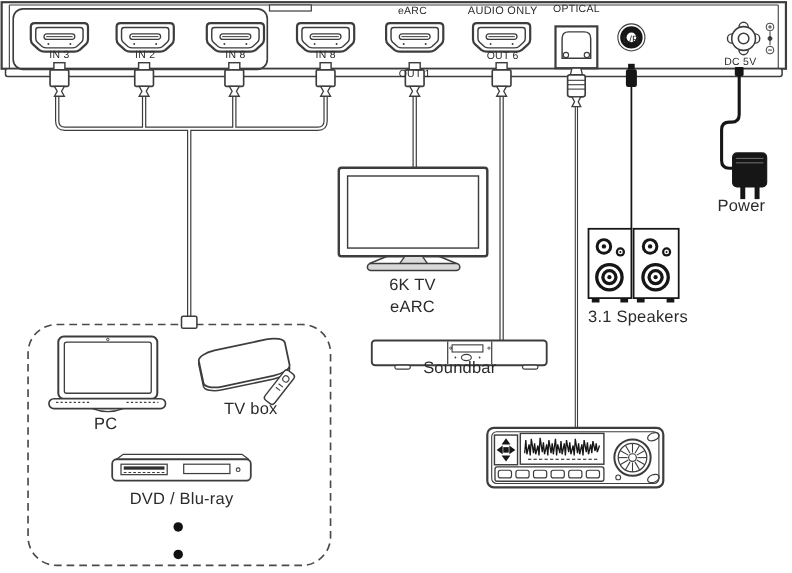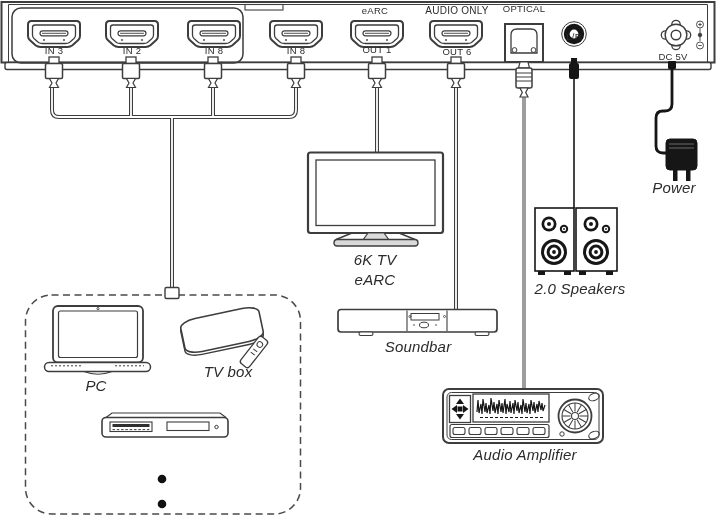--- a/index.html
+++ b/index.html
@@ -1,20 +1,20 @@
 <!DOCTYPE html>
 <html><head>
 <meta charset="utf-8">
 <style>
   html,body{margin:0;padding:0;background:#fff;}
   .stage{position:relative;width:720px;height:521px;background:#fff;overflow:hidden;
          font-family:"Liberation Sans",sans-serif;color:#2b2b2b;}
   .stage svg{position:absolute;left:0;top:0;}
   .lbl{position:absolute;transform:translateX(-50%);font-size:15px;line-height:1.1;
-       white-space:nowrap;letter-spacing:.2px;color:#2b2b2b;font-style:italic;}
+       white-space:nowrap;letter-spacing:.2px;color:#2b2b2b;}
   .plbl{position:absolute;transform:translateX(-50%);font-size:9.5px;line-height:1;
         white-space:nowrap;letter-spacing:.25px;color:#2b2b2b;}
   .plbl.small{font-size:10px;}
 </style>
 </head>
 <body>
 
 <div class="stage">
 
 <svg width="720" height="521" viewBox="0 0 720 521">
@@ -300,29 +300,29 @@
     </g>
   </g>
 </svg>
 
 <div class="plbl" style="left:54px;top:46px">IN 3</div>
 <div class="plbl" style="left:132px;top:46px">IN 2</div>
 <div class="plbl" style="left:214px;top:46px">IN 8</div>
 <div class="plbl" style="left:296px;top:46px">IN 8</div>
 
 <div class="plbl" style="left:375px;top:6px">eARC</div>
-<div class="plbl" style="left:377px;top:45px">OUT 1</div>
+<div class="plbl" style="left:377px;top:63px">OUT 1</div>
 <div class="plbl small" style="left:457px;top:6px">AUDIO ONLY</div>
 <div class="plbl" style="left:457px;top:47px">OUT 6</div>
 <div class="plbl" style="left:524px;top:4px">OPTICAL</div>
 <div class="plbl" style="left:574px;top:32px">L/R</div>
 <div class="plbl" style="left:673px;top:52px">DC 5V</div>
 
 <div class="lbl" style="left:375px;top:252px">6K TV</div>
 <div class="lbl" style="left:375px;top:272px">eARC</div>
-<div class="lbl" style="left:418px;top:339px">Soundbar</div>
-<div class="lbl" style="left:580px;top:281px">2.0 Speakers</div>
-<div class="lbl" style="left:525px;top:447px">Audio Amplifier</div>
+<div class="lbl" style="left:418px;top:327px">Soundbar</div>
+<div class="lbl" style="left:580px;top:281px">3.1 Speakers</div>
 <div class="lbl" style="left:674px;top:180px">Power</div>
 <div class="lbl" style="left:96px;top:378px">PC</div>
 <div class="lbl" style="left:228px;top:364px">TV box</div>
+<div class="lbl" style="left:165px;top:446px">DVD / Blu-ray</div>
 
 </div>
 
 </body></html>

